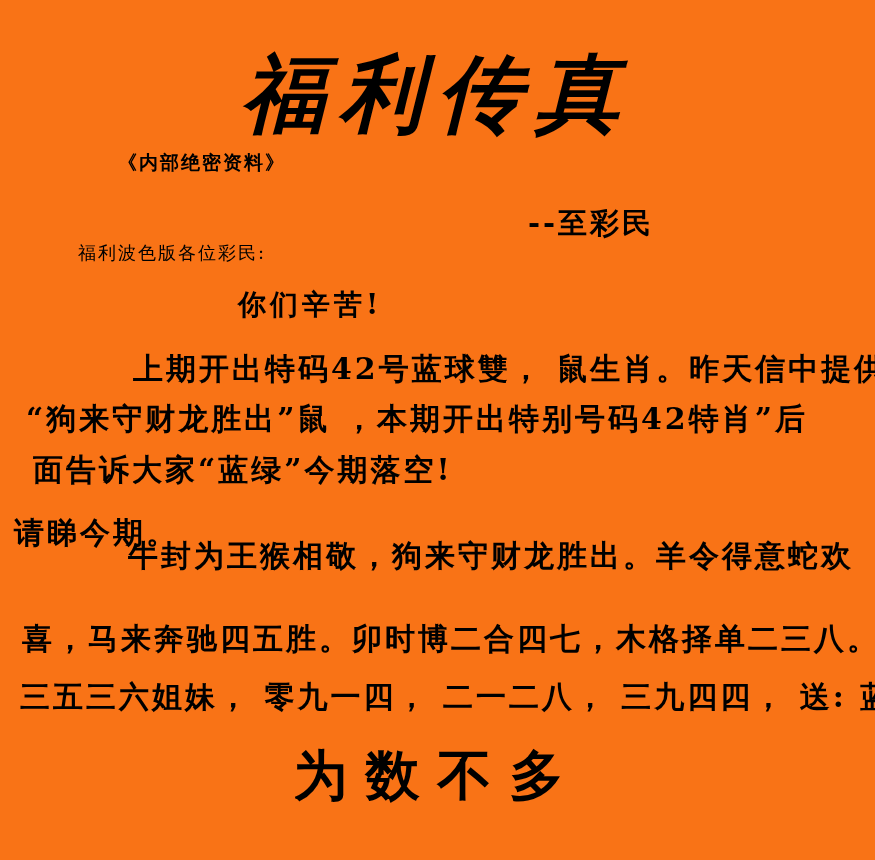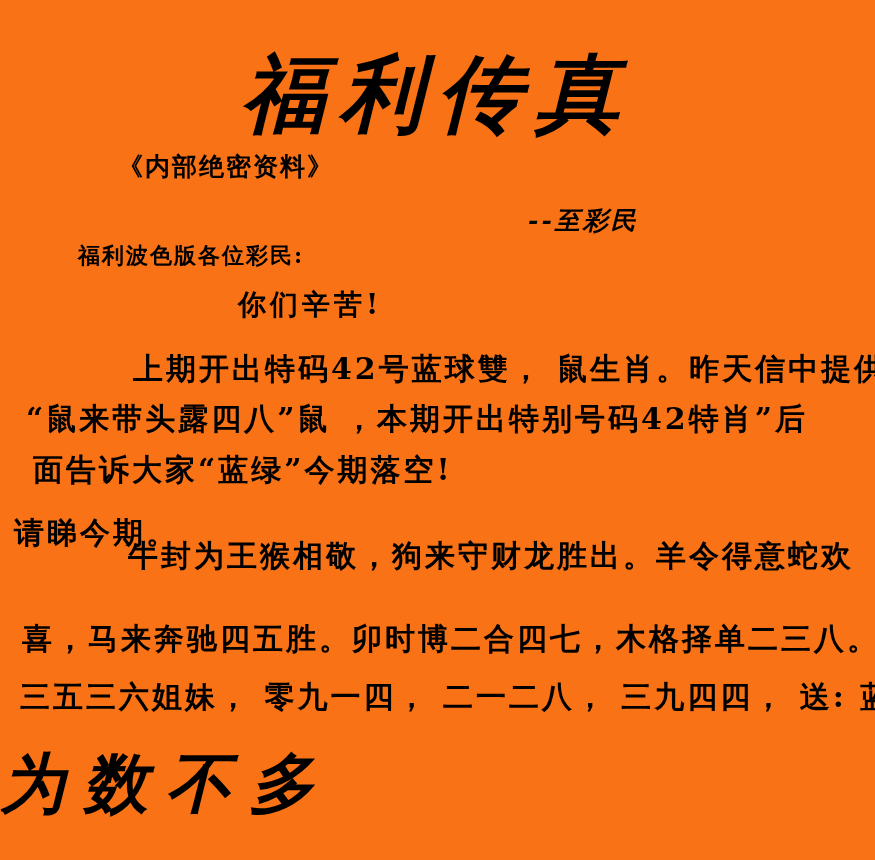--- a/index.html
+++ b/index.html
@@ -24,44 +24,43 @@
     width: 875px;
     text-align: center;
     font-size: 84px;
     font-weight: bold;
     letter-spacing: 14px;
     font-style: italic;
   }
   .subrow-left {
     top: 150px;
     left: 118px;
-    font-size: 25px;
+    font-size: 19px;
     font-weight: bold;
     letter-spacing: 2px;
   }
   .subrow-right {
     top: 152px;
     left: 462px;
     font-size: 27px;
     font-weight: bold;
     letter-spacing: 1px;
   }
   .signature {
     top: 204px;
     left: 528px;
-    font-size: 25px;
+    font-size: 29px;
     font-weight: bold;
     letter-spacing: 3px;
-    font-style: italic;
   }
   .salutation {
     top: 241px;
     left: 78px;
-    font-size: 22px;
-    font-weight: bold;
+    font-size: 18px;
+    font-weight: normal;
     letter-spacing: 2px;
   }
   .greeting {
     top: 286px;
     left: 238px;
     font-size: 28px;
     font-weight: bold;
     letter-spacing: 4px;
   }
   .bodyline {
@@ -73,45 +72,45 @@
   .l1 { top: 399px; left: 26px;  }
   .l2 { top: 450px; left: 33px; text-align: center;  }
   .l3 { top: 513px; left: 14px;  }
   .l4 { top: 536px; left: 128px; }
   .l5 { top: 619px; left: 22px;  }
   .l6 { top: 677px; left: 20px;  }
   .footer {
     top: 740px;
     left: 0;
     width: 875px;
-    font-size: 65px;
+    text-align: center;
+    font-size: 54px;
     font-weight: bold;
     letter-spacing: 18px;
-    font-style: italic;
   }
 </style>
 </head>
 <body>
 
 <div class="page">
 
   <div class="abs title">福利传真</div>
 
   <div class="abs subrow-left">《内部绝密资料》</div>
 
 
   <div class="abs signature">--至彩民</div>
 
   <div class="abs salutation">福利波色版各位彩民:</div>
 
   <div class="abs greeting">你们辛苦!</div>
 
   <div class="abs bodyline l0">上期开出特码42号蓝球雙， 鼠生肖。昨天信中提供</div>
 
-  <div class="abs bodyline l1">“鼠来带头露四八”鼠 ，本期开出特别号码42特肖”后</div>
+  <div class="abs bodyline l1">“狗来守财龙胜出”鼠 ，本期开出特别号码42特肖”后</div>
 
   <div class="abs bodyline l2">面告诉大家“蓝绿”今期落空!</div>
 
   <div class="abs bodyline l3">请睇今期。</div>
 
   <div class="abs bodyline l4">牛封为王猴相敬，狗来守财龙胜出。羊令得意蛇欢</div>
 
   <div class="abs bodyline l5">喜，马来奔驰四五胜。卯时博二合四七，木格择单二三八。</div>
 
   <div class="abs bodyline l6">三五三六姐妹， 零九一四， 二一二八， 三九四四， 送: 蓝绿</div>

